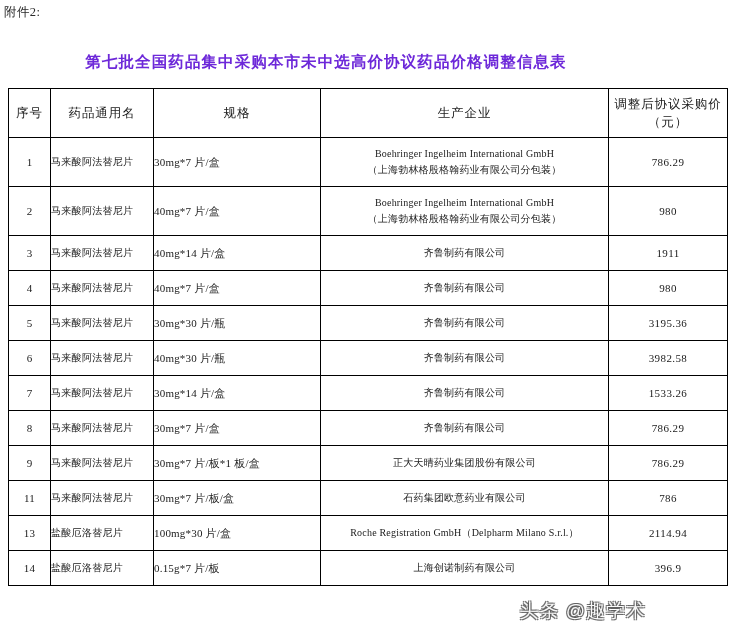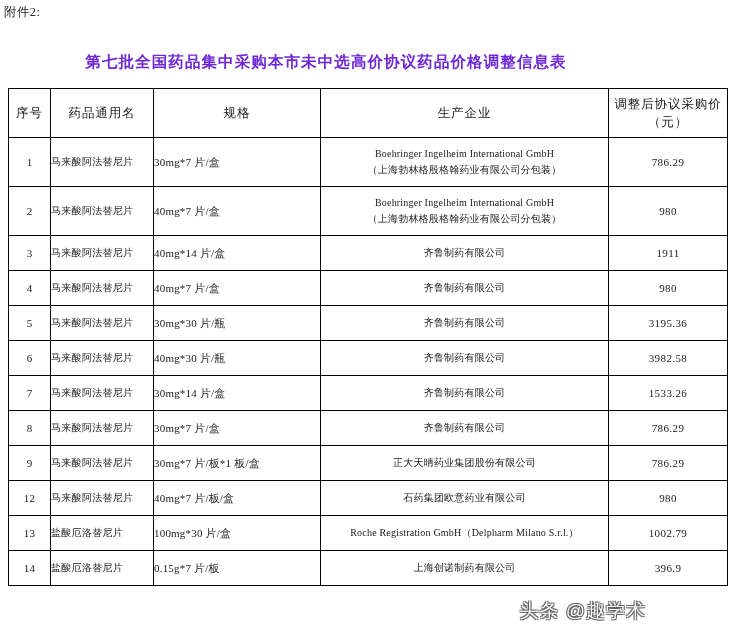--- a/index.html
+++ b/index.html
@@ -249,36 +249,36 @@
           <tr>
             <td class="cell-seq">9</td>
             <td class="cell-name">马来酸阿法替尼片</td>
             <td class="cell-spec">30mg*7 片/板*1 板/盒</td>
             <td class="cell-mfr">
               <span class="mfr-line1">正大天晴药业集团股份有限公司</span>
             </td>
             <td class="cell-price">786.29</td>
           </tr>
           <tr>
-            <td class="cell-seq">12</td>
-            <td class="cell-name">马来酸阿法替尼片</td>
-            <td class="cell-spec">40mg*7 片/板/盒</td>
+            <td class="cell-seq">11</td>
+            <td class="cell-name">马来酸阿法替尼片</td>
+            <td class="cell-spec">30mg*7 片/板/盒</td>
             <td class="cell-mfr">
               <span class="mfr-line1">石药集团欧意药业有限公司</span>
             </td>
-            <td class="cell-price">980</td>
+            <td class="cell-price">786</td>
           </tr>
           <tr>
             <td class="cell-seq">13</td>
             <td class="cell-name">盐酸厄洛替尼片</td>
             <td class="cell-spec">100mg*30 片/盒</td>
             <td class="cell-mfr">
               <span class="mfr-line1">Roche Registration GmbH（Delpharm Milano S.r.l.）</span>
             </td>
-            <td class="cell-price">1002.79</td>
+            <td class="cell-price">2114.94</td>
           </tr>
           <tr>
             <td class="cell-seq">14</td>
             <td class="cell-name">盐酸厄洛替尼片</td>
             <td class="cell-spec">0.15g*7 片/板</td>
             <td class="cell-mfr">
               <span class="mfr-line1">上海创诺制药有限公司</span>
             </td>
             <td class="cell-price">396.9</td>
           </tr>

